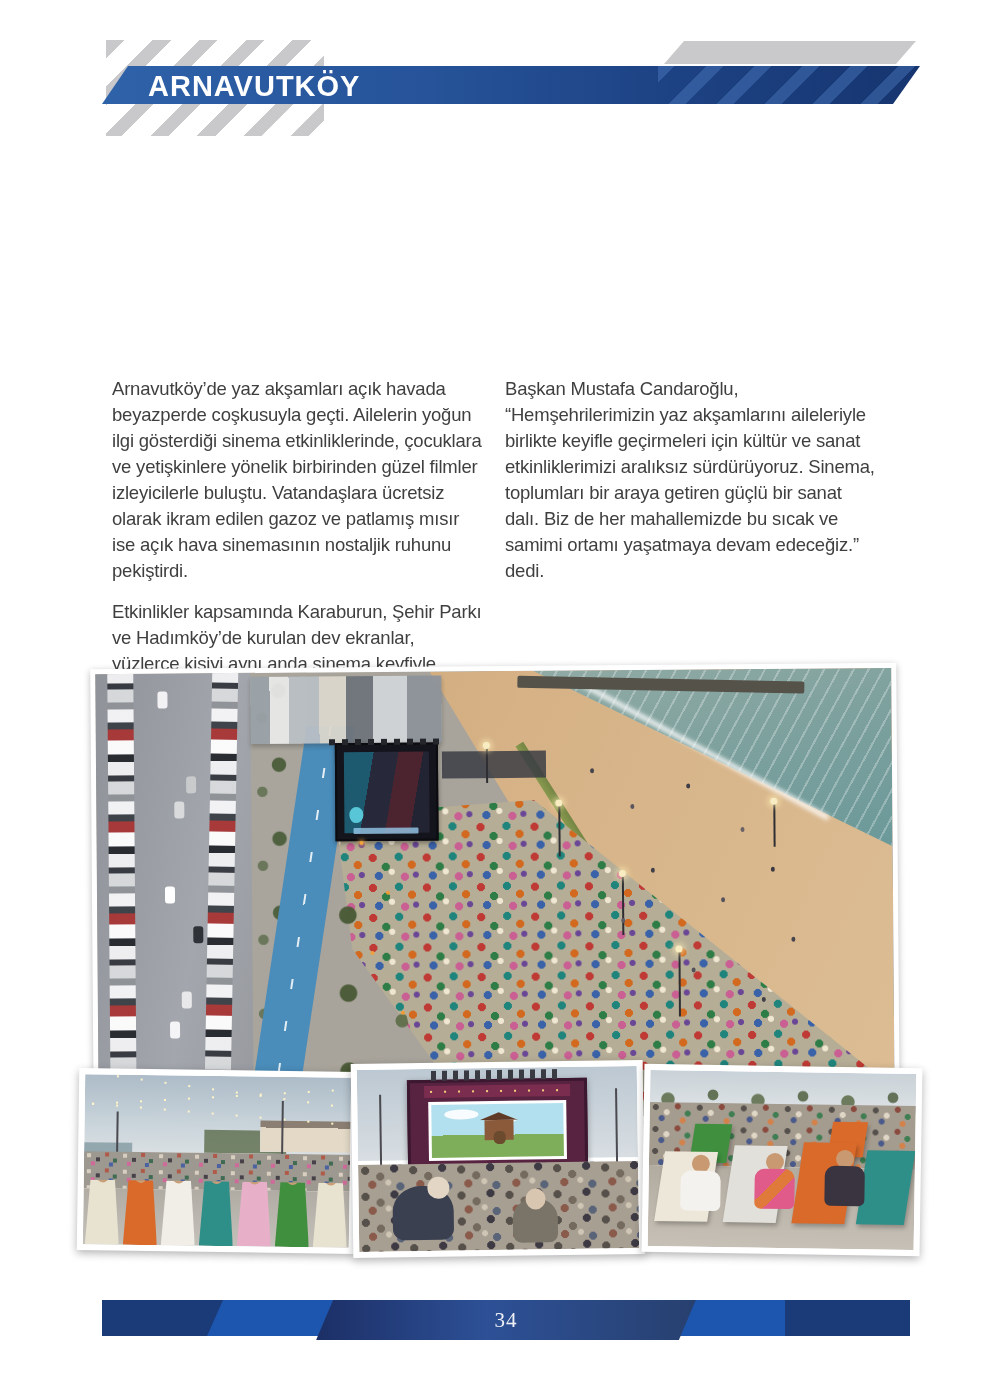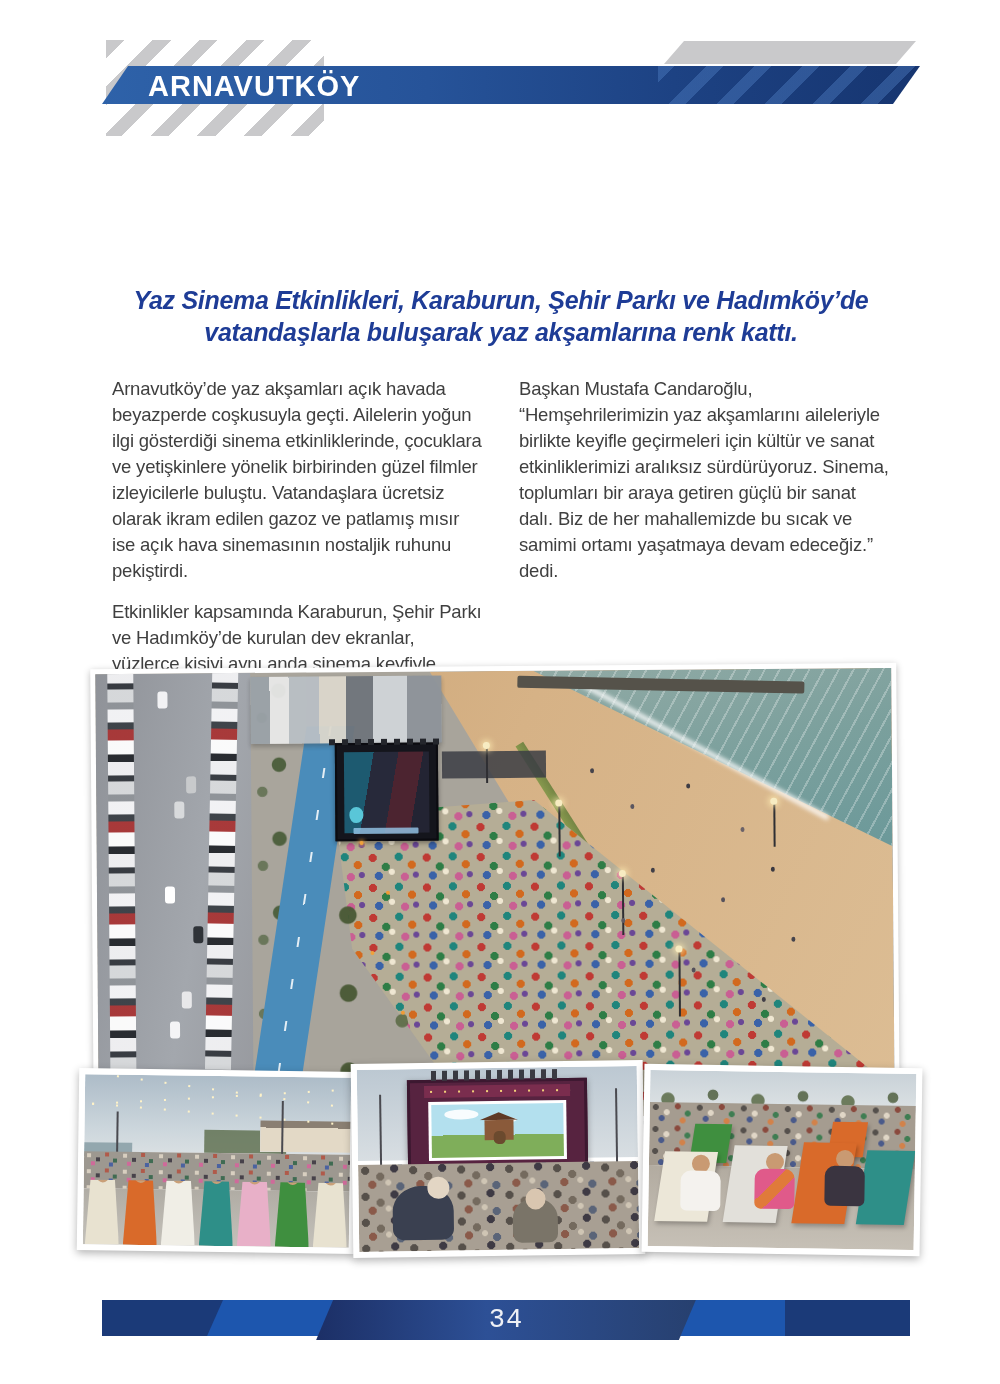--- a/index.html
+++ b/index.html
@@ -51,21 +51,21 @@
     color:#E7601C; font-size:45px; font-weight:800; line-height:1.17;
     letter-spacing:-0.5px; white-space:pre-line;
   }
   .subtitle {
     position:absolute; left:95px; top:280px; width:812px; text-align:center;
     color:#1E3C96; font-size:25px; font-weight:700; font-style:italic;
     line-height:1.28; letter-spacing:-0.3px; white-space:pre-line;
   }
 
   
-  .columns { position:absolute; left:112px; top:372px; width:780px; display:flex; gap:20px;justify-content:space-between; }
+  .columns { position:absolute; left:112px; top:372px; width:780px; display:flex; gap:20px; }
   .col { width:373px; color:#3F3F3F; font-size:18.5px; line-height:26px; letter-spacing:-0.2px; }
   .col p { margin:0 0 15px; }
 
   
   .photo-main {
     position:absolute; left:92px; top:662px; width:806px; height:456px;
     background:#fff; padding:5px; transform:rotate(-0.45deg);
     box-shadow:0 2px 7px rgba(0,0,0,.28); z-index:1;
   }
   .photo-main-inner { position:relative; width:100%; height:100%; overflow:hidden; background:#a8a49b; }
@@ -334,34 +334,32 @@
   .fseg.d1 { left:0; width:17%; background:#1b3a78; }
   .fseg.b1 { left:13%; width:16%; background:#1d56ae; clip-path:polygon(16px 0, 100% 0, calc(100% - 16px) 100%, 0 100%); }
   .fseg.ctr {
     left:26.5%; width:47%; height:40px;
     clip-path:polygon(17px 0, 100% 0, calc(100% - 17px) 100%, 0 100%);
     background:linear-gradient(90deg,#1c2f66 0%, #2d5096 45%, #27406f 100%);
     display:flex; align-items:center; justify-content:center;
   }
   .fseg.b2 { left:71%; width:16%; background:#1d56ae; clip-path:polygon(16px 0, 100% 0, calc(100% - 16px) 100%, 0 100%); }
   .fseg.d2 { left:84.5%; width:15.5%; background:#1b3a78; }
-  .page-number { color:#eef0f5; font-family:Liberation Mono, monospace; font-size:27px; letter-spacing:1px; }
+  .page-number { color:#eef0f5; font-family:Liberation Serif, serif; font-size:21px; letter-spacing:1px; }
 </style>
 </head>
 <body>
 
 <div class="page">
 
   <div class="hdr-stripes-left"></div>
   <div class="hdr-gray-right"></div>
   <div class="hdr-banner"></div>
   <div class="hdr-section-label">ARNAVUTKÖY</div>
 
-  <div class="subtitle">Yaz Sinema Etkinlikleri, Karaburun, Şehir Parkı ve Hadımköy’de
-vatandaşlarla buluşarak yaz akşamlarına renk kattı.</div>
 
   <div class="columns">
     <div class="col">
       <p>Arnavutköy’de yaz akşamları açık havada beyazperde coşkusuyla geçti. Ailelerin yoğun ilgi gösterdiği sinema etkinliklerinde, çocuklara ve yetişkinlere yönelik birbirinden güzel filmler izleyicilerle buluştu. Vatandaşlara ücretsiz olarak ikram edilen gazoz ve patlamış mısır ise açık hava sinemasının nostaljik ruhunu pekiştirdi.</p>
       <p>Etkinlikler kapsamında Karaburun, Şehir Parkı ve Hadımköy’de kurulan dev ekranlar, yüzlerce kişiyi aynı anda sinema keyfiyle buluşturdu.</p>
     </div>
     <div class="col">
       <p>Başkan Mustafa Candaroğlu, “Hemşehrilerimizin yaz akşamlarını aileleriyle birlikte keyifle geçirmeleri için kültür ve sanat etkinliklerimizi aralıksız sürdürüyoruz. Sinema, toplumları bir araya getiren güçlü bir sanat dalı. Biz de her mahallemizde bu sıcak ve samimi ortamı yaşatmaya devam edeceğiz.” dedi.</p>
     </div>
   </div>

